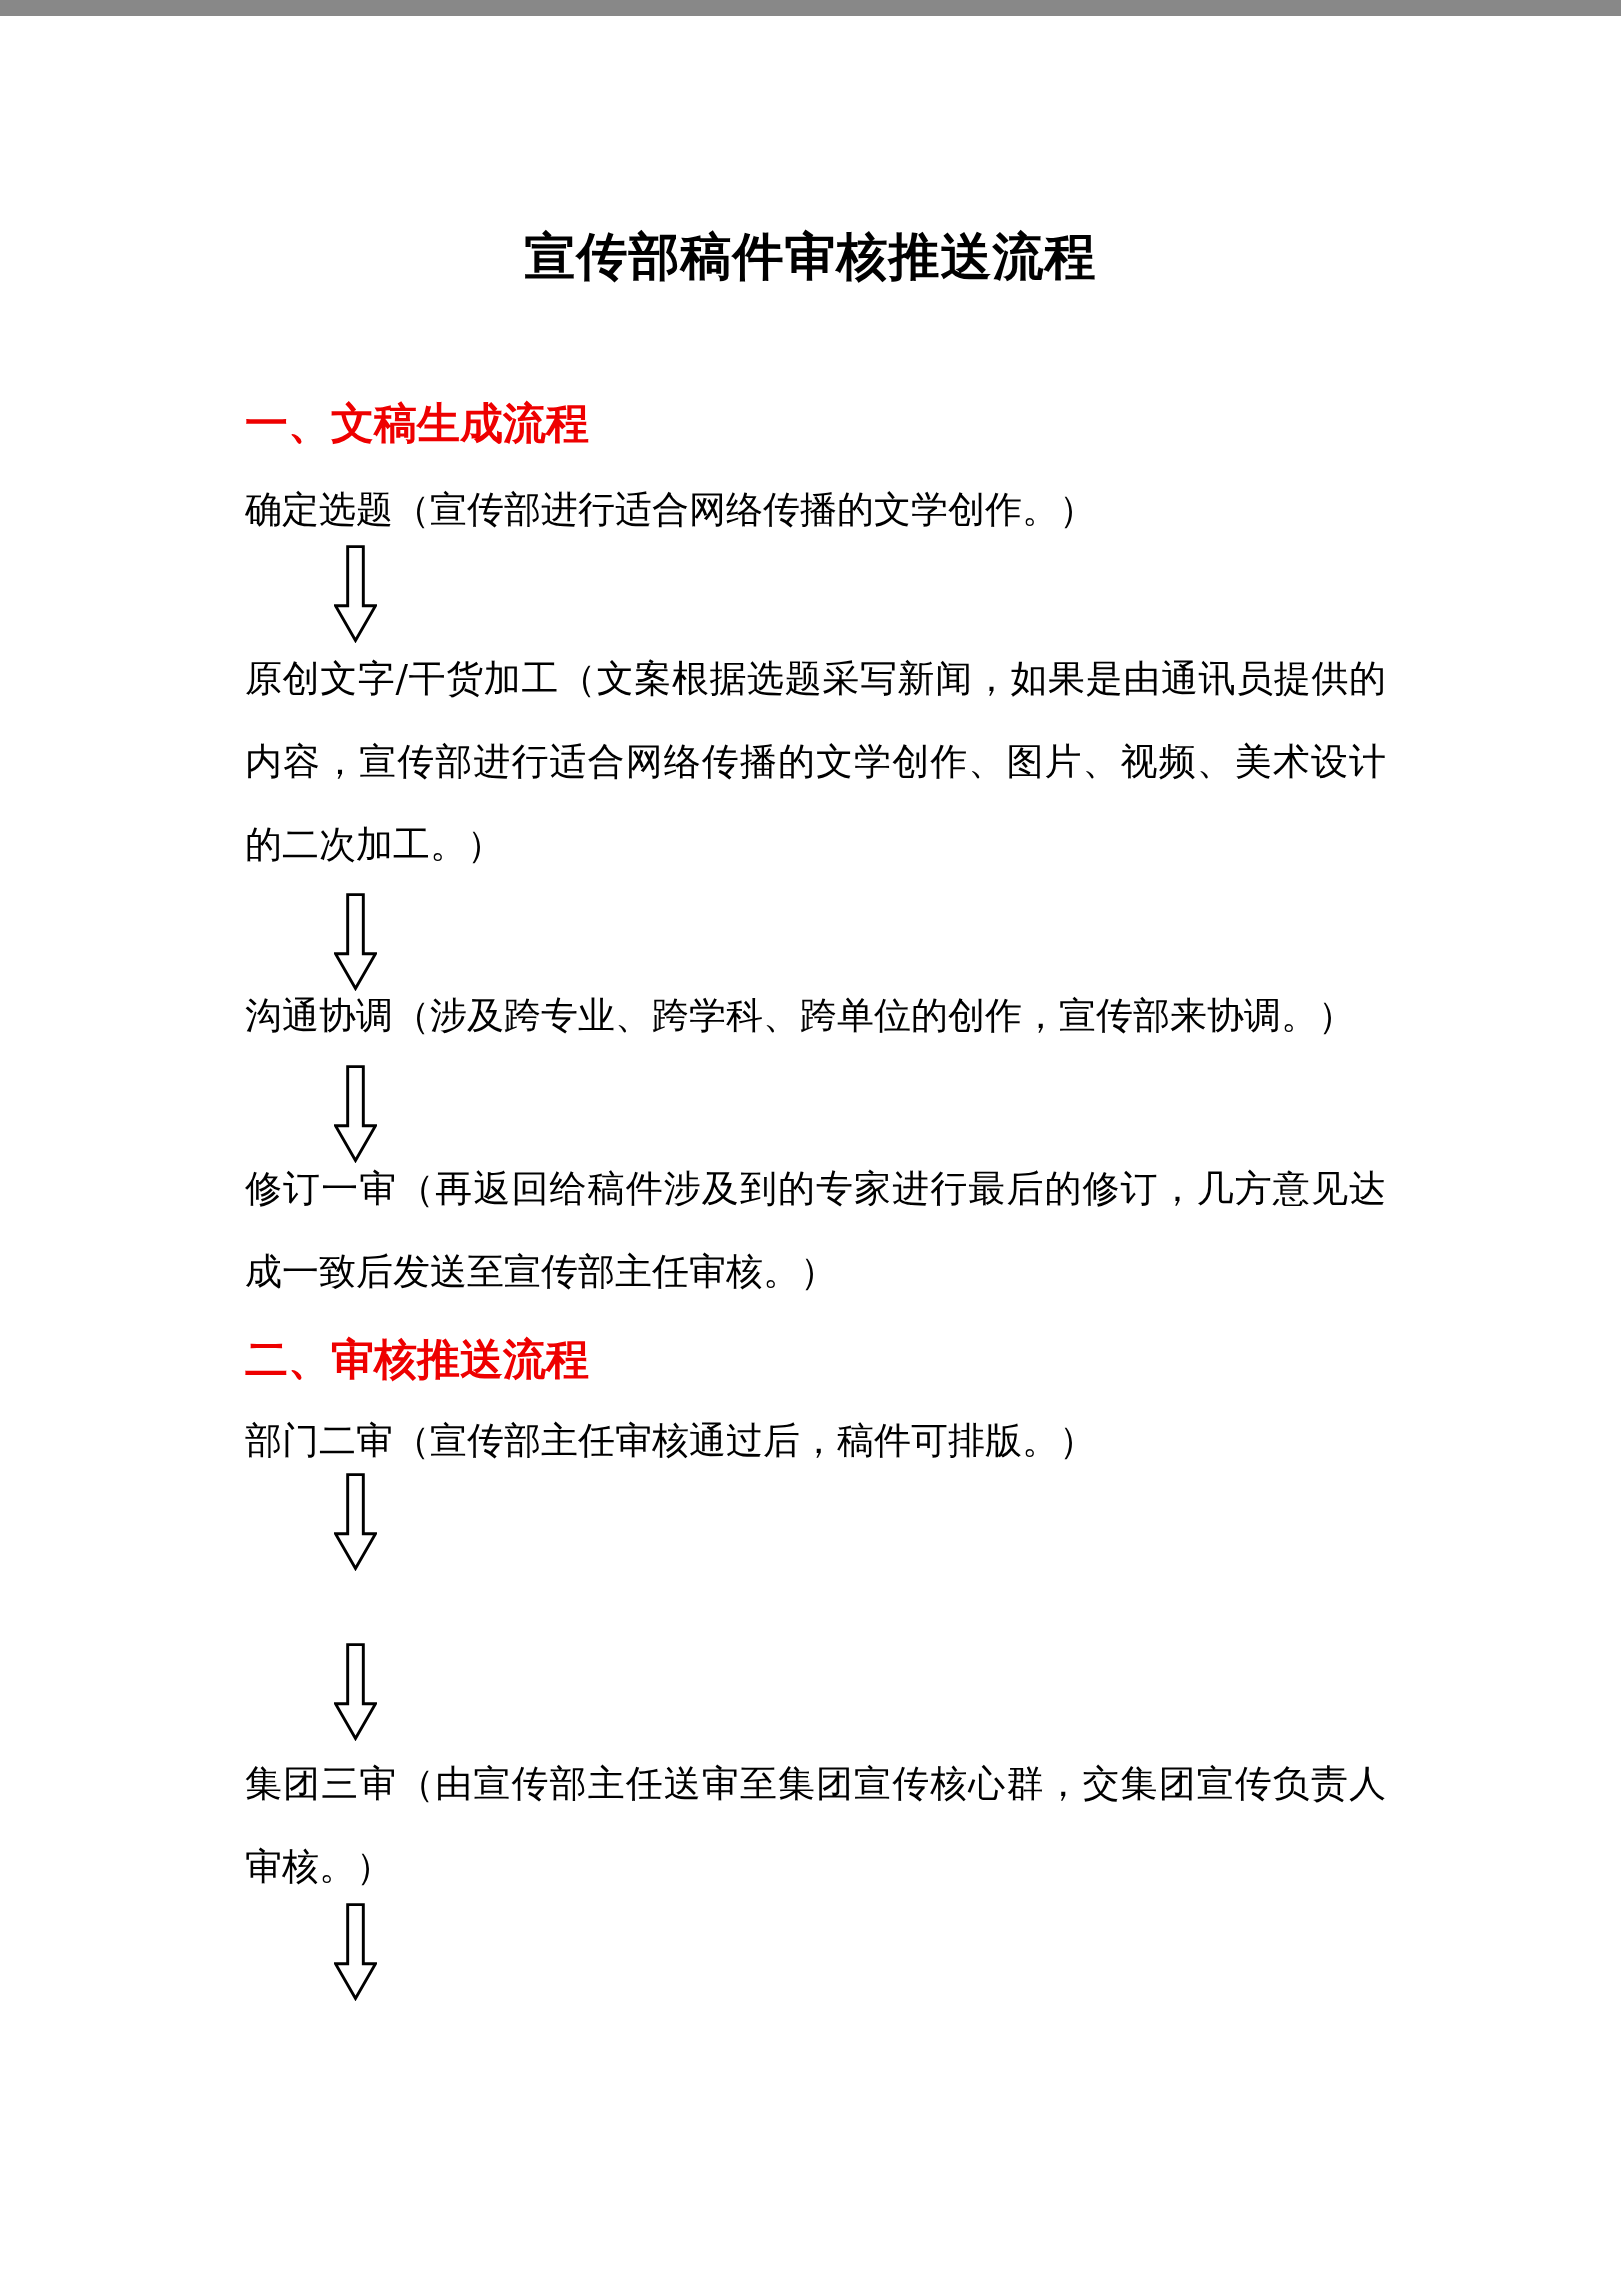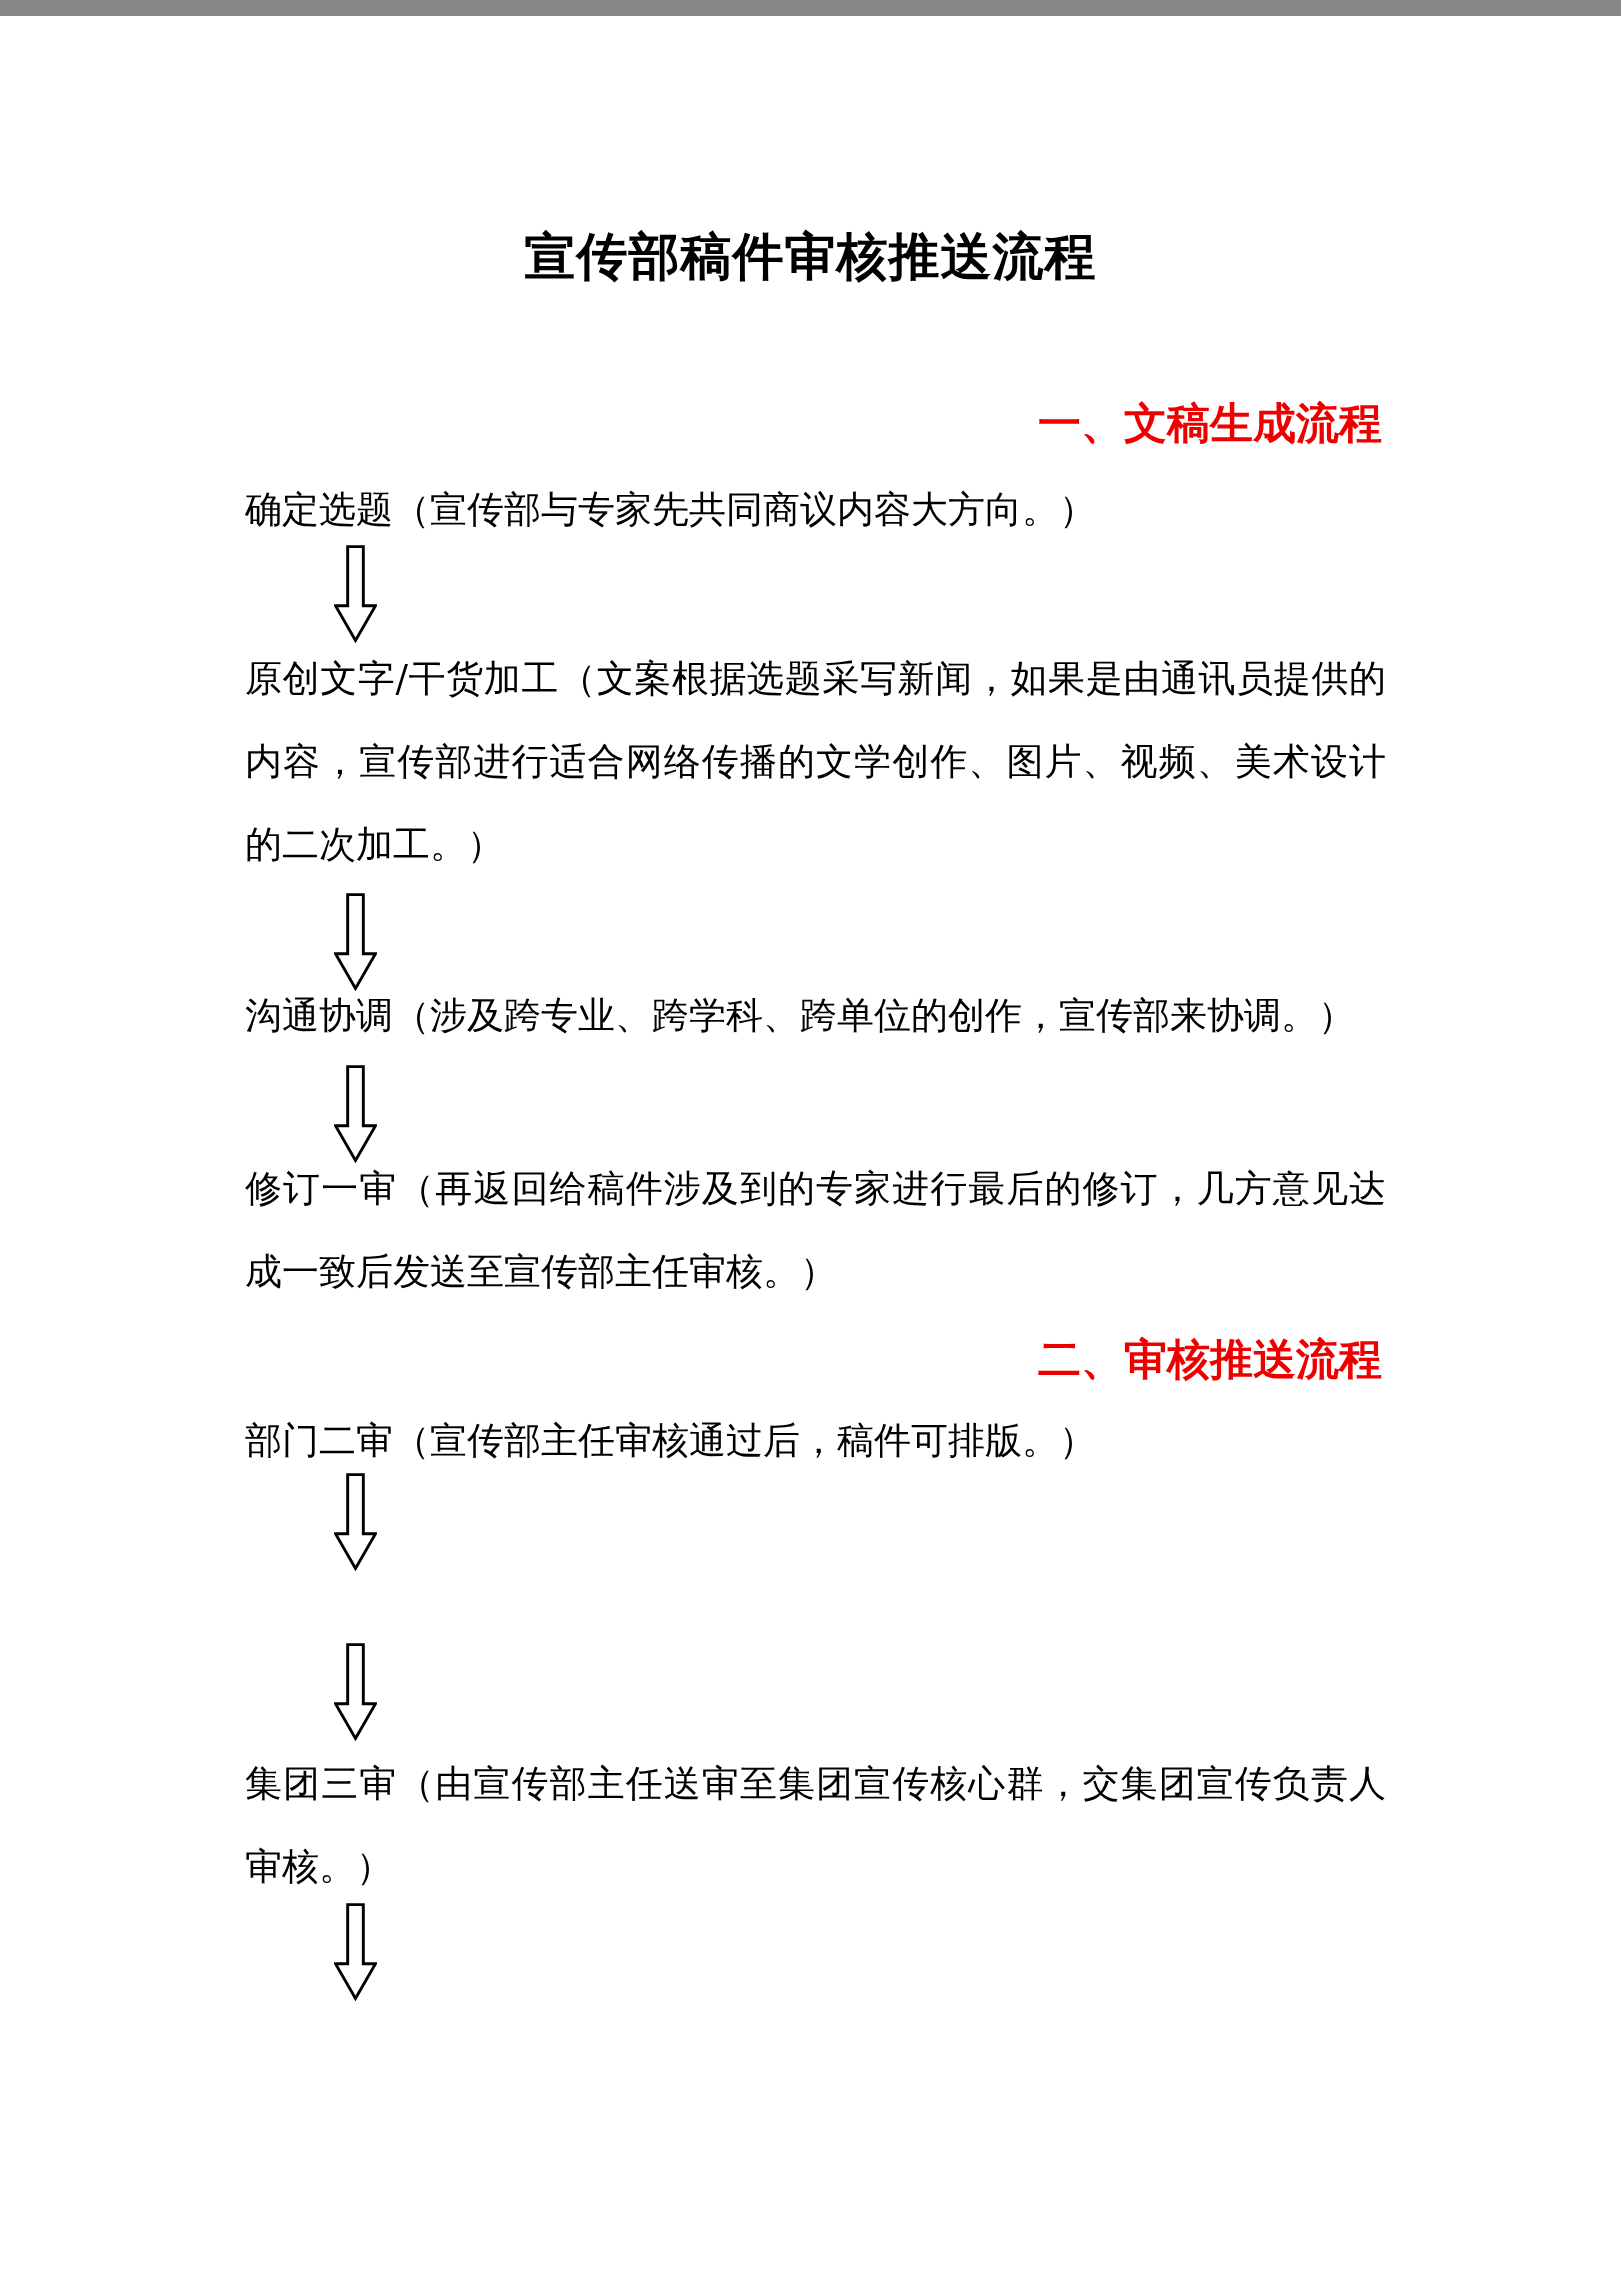--- a/index.html
+++ b/index.html
@@ -26,21 +26,20 @@
     letter-spacing: 1px;
   }
   .section-heading {
     position: absolute;
     left: 245px;
     width: 1137px;
     font-size: 43px;
     font-weight: bold;
     color: #ee0000;
     line-height: 1.2;
-    text-align: right;
   }
   .heading-1 { top: 382px; }
   .heading-2 { top: 1318px; }
   .step {
     position: absolute;
     left: 245px;
     width: 1141px;
     font-size: 37px;
     line-height: 83px;
     text-align: justify;
@@ -70,21 +69,21 @@
 </style>
 </head>
 <body>
 
 <div class="page">
 
   <h1 class="doc-title">宣传部稿件审核推送流程</h1>
 
   <h2 class="section-heading heading-1">一、文稿生成流程</h2>
 
-  <p class="step step-1"><span class="label">确定选题</span><span class="desc">（宣传部与专家先共同商议内容大方向。）</span></p>
+  <p class="step step-1"><span class="label">确定选题</span><span class="desc">（宣传部进行适合网络传播的文学创作。）</span></p>
 
   <div class="arrow arrow-1">
     <svg viewBox="0 0 44 100" xmlns="http://www.w3.org/2000/svg">
         <polygon points="14,1.5 30,1.5 30,62 42.5,62 22,97.5 1.5,62 14,62" fill="#ffffff" stroke="#000000" stroke-width="3" stroke-linejoin="miter"></polygon>
       </svg>
   </div>
 
   <p class="step step-2"><span class="label">原创文字/干货加工</span><span class="desc">（文案根据选题采写新闻，如果是由通讯员提供的内容，宣传部进行适合网络传播的文学创作、图片、视频、美术设计的二次加工。）</span></p>
 
   <div class="arrow arrow-2">

